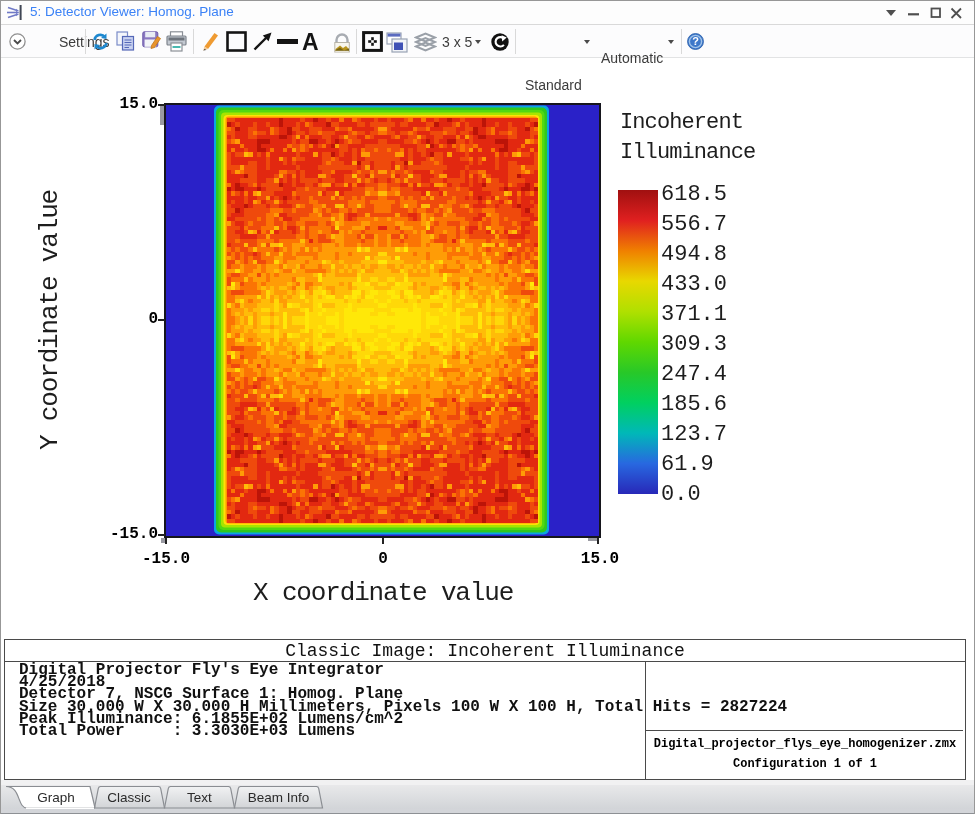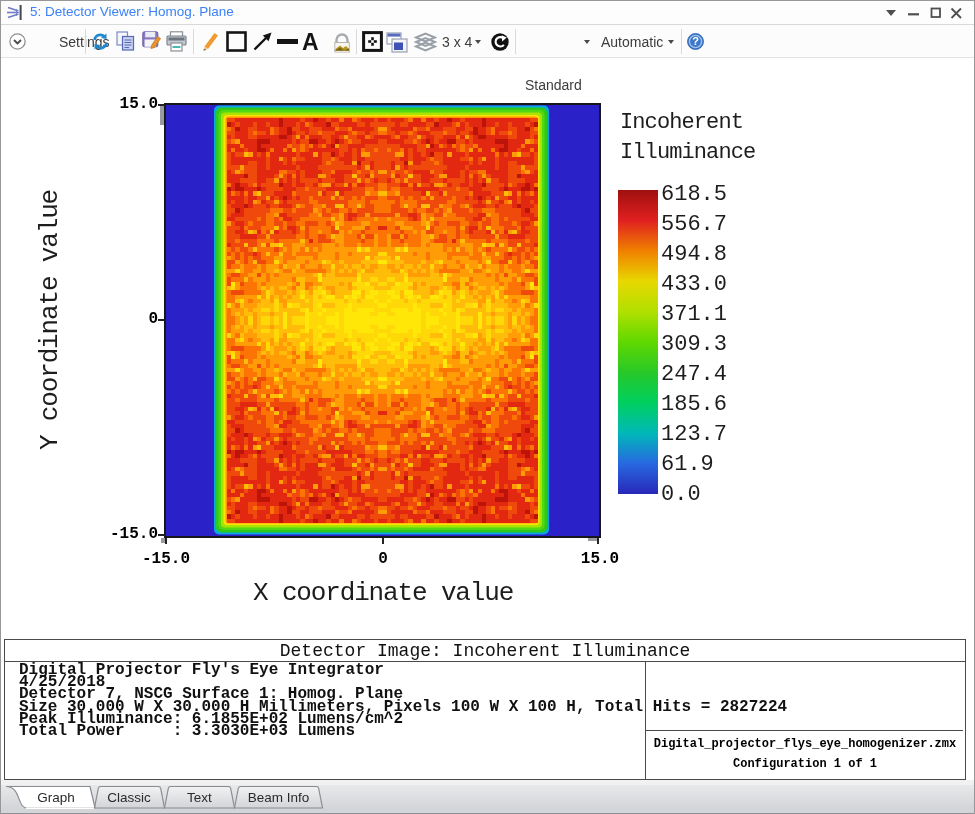--- a/index.html
+++ b/index.html
@@ -140,32 +140,32 @@
   <rect x="8" y="10.5" width="9" height="7.5" fill="#3f51b5"></rect>
 </svg>
 
 <svg class="abs" style="left:414px;top:31px" width="23" height="22" viewBox="0 0 23 22">
   <g fill="none" stroke="#9aa0a8" stroke-width="2">
     <path d="M2 6.5 L11.5 2.5 L21 6.5 L11.5 10.5 Z"></path>
     <path d="M2 11 L11.5 7 L21 11 L11.5 15 Z"></path>
     <path d="M2 15.5 L11.5 11.5 L21 15.5 L11.5 19.5 Z"></path>
   </g>
 </svg>
-<div class="tbtext" style="left:442px;">3 x 4</div>
+<div class="tbtext" style="left:442px;">3 x 5</div>
 <div class="caret" style="left:475px;"></div>
 
 <svg class="abs" style="left:491px;top:33px" width="18" height="18" viewBox="0 0 18 18">
   <circle cx="9" cy="9" r="8.7" fill="#111"></circle>
   <path d="M12.9 11.8 A4.7 4.7 0 1 1 13.2 6.2" fill="none" stroke="#fff" stroke-width="2.1"></path>
   <path d="M10.6 2.3 L15.7 4.5 L11.2 8.5 Z" fill="#fff"></path>
 </svg>
 <div class="sep" style="left:515px;"></div>
 <div class="tbtext" style="left:525px;margin-top:43px;">Standard</div>
 <div class="caret" style="left:584px;"></div>
-<div class="tbtext" style="left:601px;">Automatic</div>
+<div class="tbtext" style="left:601px;margin-top:16px;">Automatic</div>
 <div class="caret" style="left:668px;"></div>
 <div class="sep" style="left:681px;"></div>
 
 <svg class="abs" style="left:687px;top:33px" width="17" height="17" viewBox="0 0 17 17">
   <circle cx="8.5" cy="8.5" r="8" fill="#3d77c9" stroke="#2b5ea8" stroke-width="0.8"></circle>
   <circle cx="8.5" cy="8.5" r="6.1" fill="none" stroke="#9fc2e8" stroke-width="1.4"></circle>
   <text x="8.5" y="12.4" text-anchor="middle" font-family="Liberation Sans" font-size="11" font-weight="bold" fill="#fff">?</text>
 </svg>
 
 <svg class="abs" style="left:164px;top:103px" width="437" height="435" viewBox="0 0 437 435">
@@ -207,21 +207,21 @@
 
 <div class="axtitle" style="left:253px;top:578px;">X coordinate value</div>
 <div class="axtitle" style="left:-100px;top:305px;width:300px;height:30px;line-height:30px;text-align:center;transform:rotate(-90deg);transform-origin:center;">Y coordinate value</div>
 
 <div class="abs mono" style="left:620px;top:108px;font-size:22px;letter-spacing:-0.9px;line-height:30px;color:#1d1d1d;">Incoherent<br>Illuminance</div>
 <div class="abs" style="left:618px;top:190px;width:40px;height:304px;background:linear-gradient(to bottom,#a01010 0%,#e02020 10%,#f08000 20%,#e8d800 30%,#b0e000 40%,#60d800 50%,#28c828 60%,#00d060 70%,#00b8b8 80%,#2868e0 90%,#2828b8 100%);"></div>
 <div class="abs mono" id="cblabels" style="left:661px;top:0;font-size:21px;color:#1d1d1d;"></div>
 <div class="abs mono" style="left:661px;top:180px;font-size:22px;color:#1d1d1d;line-height:30px;">618.5<br>556.7<br>494.8<br>433.0<br>371.1<br>309.3<br>247.4<br>185.6<br>123.7<br>61.9<br>0.0</div>
 
 <div class="pbox" style="left:4px;top:639px;width:960px;height:22px;"></div>
-<div class="abs mono" style="left:4px;top:641px;width:962px;text-align:center;font-size:18px;color:#111;">Detector Image: Incoherent Illuminance</div>
+<div class="abs mono" style="left:4px;top:641px;width:962px;text-align:center;font-size:18px;color:#111;">Classic Image: Incoherent Illuminance</div>
 <div class="pbox" style="left:4px;top:661px;width:640px;height:117px;"></div>
 <div class="pbox" style="left:645px;top:661px;width:319px;height:117px;"></div>
 <div class="abs" style="left:645px;top:730px;width:318px;height:1px;background:#4a4a4a;"></div>
 <div id="infotext">Digital Projector Fly's Eye Integrator
 4/25/2018
 Detector 7, NSCG Surface 1: Homog. Plane
 Size 30.000 W X 30.000 H Millimeters, Pixels 100 W X 100 H, Total Hits = 2827224
 Peak Illuminance: 6.1855E+02 Lumens/cm^2
 Total Power     : 3.3030E+03 Lumens</div>
 <div class="abs mono" style="left:646px;top:734px;width:318px;text-align:center;font-size:12px;font-weight:bold;color:#000000;line-height:20px;">Digital_projector_flys_eye_homogenizer.zmx<br>Configuration 1 of 1</div>

